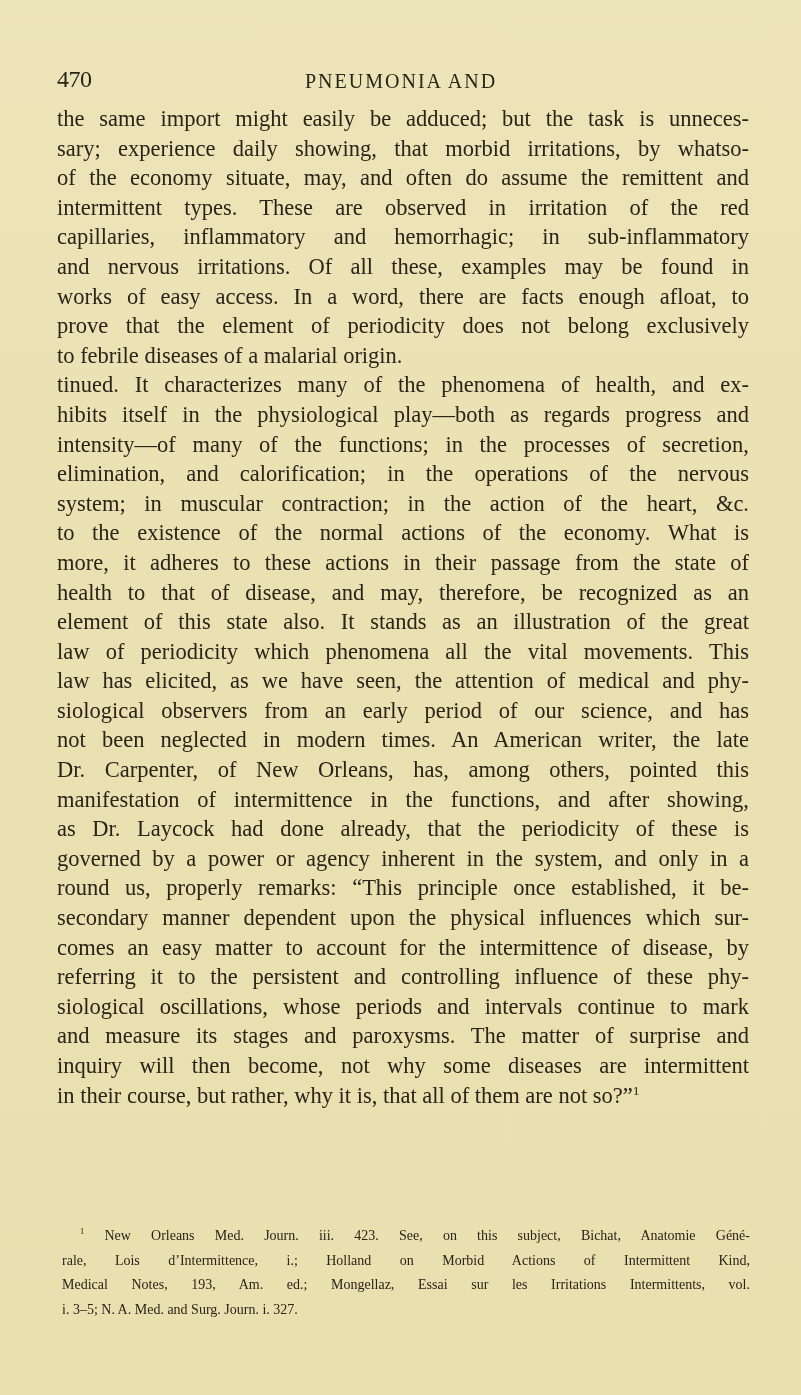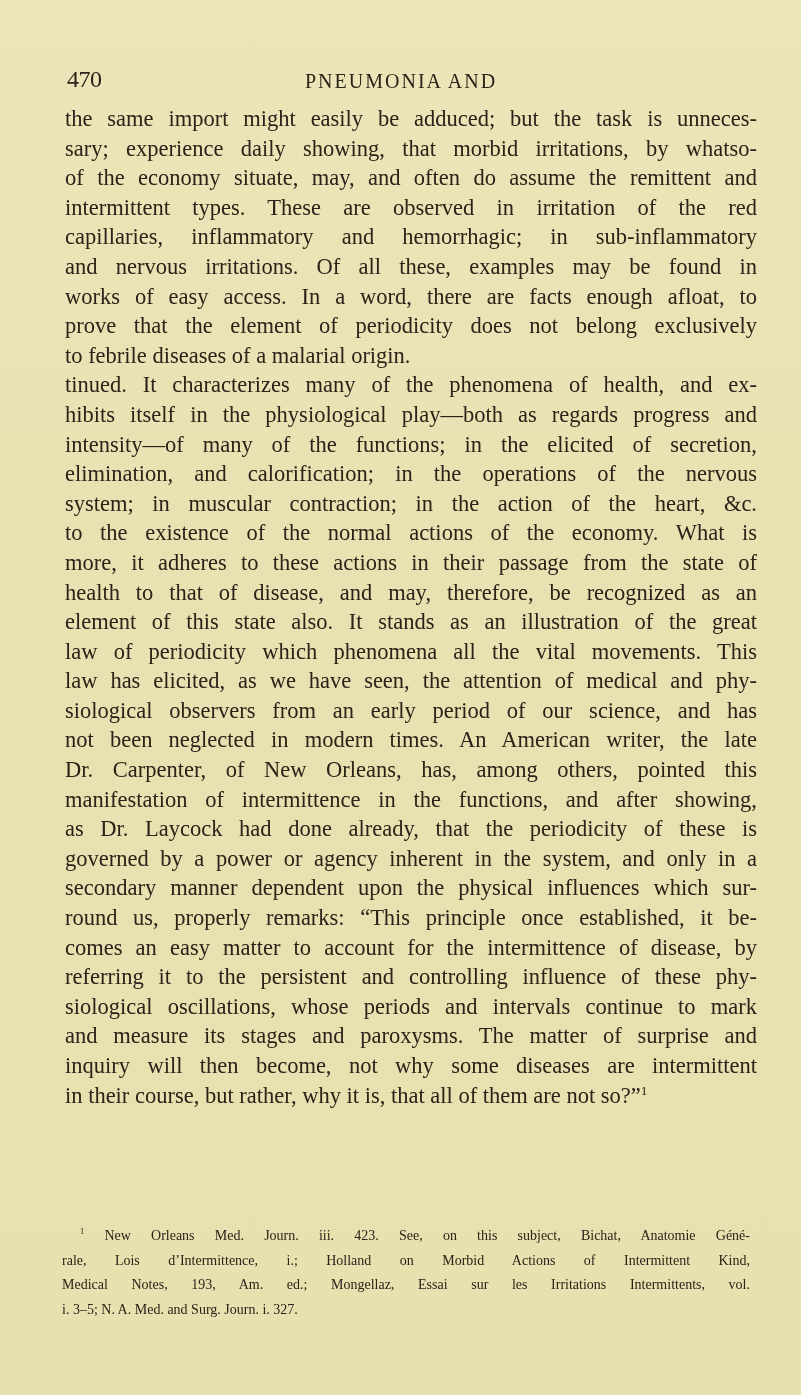--- a/index.html
+++ b/index.html
@@ -20,21 +20,21 @@
     }
     .running-head {
       position: absolute;
       top: 66px;
       left: 57px;
       width: 690px;
       height: 30px;
     }
     .page-number {
       position: absolute;
-      left: 10px;
+      left: 0;
       top: 0;
       font-family: "Liberation Serif", serif;
       font-size: 24px;
       letter-spacing: -0.5px;
     }
     .running-title {
       position: absolute;
       left: 248px;
       top: 4px;
       font-family: "Liberation Serif", serif;
@@ -44,21 +44,20 @@
     .body-text {
       position: absolute;
       left: 57px;
       top: 104px;
       width: 692px;
       font-family: "Liberation Serif", serif;
       font-size: 22.5px;
       line-height: 29.6px;
       text-align: justify;
       color: #2a2318;
-      margin-left: 8px;
     }
     .body-text .line {
       display: block;
       text-align: justify;
       text-align-last: justify;
       white-space: nowrap;
       height: 29.6px;
     }
     .body-text .line.last {
       text-align-last: left;
@@ -102,37 +101,37 @@
     <span class="line">sary; experience daily showing, that morbid irritations, by whatso-</span>
     <span class="line">of the economy situate, may, and often do assume the remittent and</span>
     <span class="line">intermittent types. These are observed in irritation of the red</span>
     <span class="line">capillaries, inflammatory and hemorrhagic; in sub-inflammatory</span>
     <span class="line">and nervous irritations. Of all these, examples may be found in</span>
     <span class="line">works of easy access. In a word, there are facts enough afloat, to</span>
     <span class="line">prove that the element of periodicity does not belong exclusively</span>
     <span class="line last">to febrile diseases of a malarial origin.</span>
     <span class="line">tinued. It characterizes many of the phenomena of health, and ex-</span>
     <span class="line">hibits itself in the physiological play—both as regards progress and</span>
-    <span class="line">intensity—of many of the functions; in the elicited of secretion,</span>
+    <span class="line">intensity—of many of the functions; in the processes of secretion,</span>
     <span class="line">elimination, and calorification; in the operations of the nervous</span>
     <span class="line">system; in muscular contraction; in the action of the heart, &amp;c.</span>
     <span class="line">to the existence of the normal actions of the economy. What is</span>
     <span class="line">more, it adheres to these actions in their passage from the state of</span>
     <span class="line">health to that of disease, and may, therefore, be recognized as an</span>
     <span class="line">element of this state also. It stands as an illustration of the great</span>
     <span class="line">law of periodicity which phenomena all the vital movements. This</span>
     <span class="line">law has elicited, as we have seen, the attention of medical and phy-</span>
     <span class="line">siological observers from an early period of our science, and has</span>
     <span class="line">not been neglected in modern times. An American writer, the late</span>
     <span class="line">Dr. Carpenter, of New Orleans, has, among others, pointed this</span>
     <span class="line">manifestation of intermittence in the functions, and after showing,</span>
     <span class="line">as Dr. Laycock had done already, that the periodicity of these is</span>
     <span class="line">governed by a power or agency inherent in the system, and only in a</span>
+    <span class="line">round us, properly remarks: “This principle once established, it be-</span>
     <span class="line">secondary manner dependent upon the physical influences which sur-</span>
-    <span class="line">round us, properly remarks: “This principle once established, it be-</span>
     <span class="line">comes an easy matter to account for the intermittence of disease, by</span>
     <span class="line">referring it to the persistent and controlling influence of these phy-</span>
     <span class="line">siological oscillations, whose periods and intervals continue to mark</span>
     <span class="line">and measure its stages and paroxysms. The matter of surprise and</span>
     <span class="line">inquiry will then become, not why some diseases are intermittent</span>
     <span class="line last"><span>in their course, but rather, why it is, that all of them are not so?”</span><sup>1</sup></span>
   </div>
 
   <div class="footnotes">
     <span class="line first"><sup>1</sup> <span>New Orleans Med. Journ. iii. 423. See, on this subject, Bichat, Anatomie Géné-</span></span>

